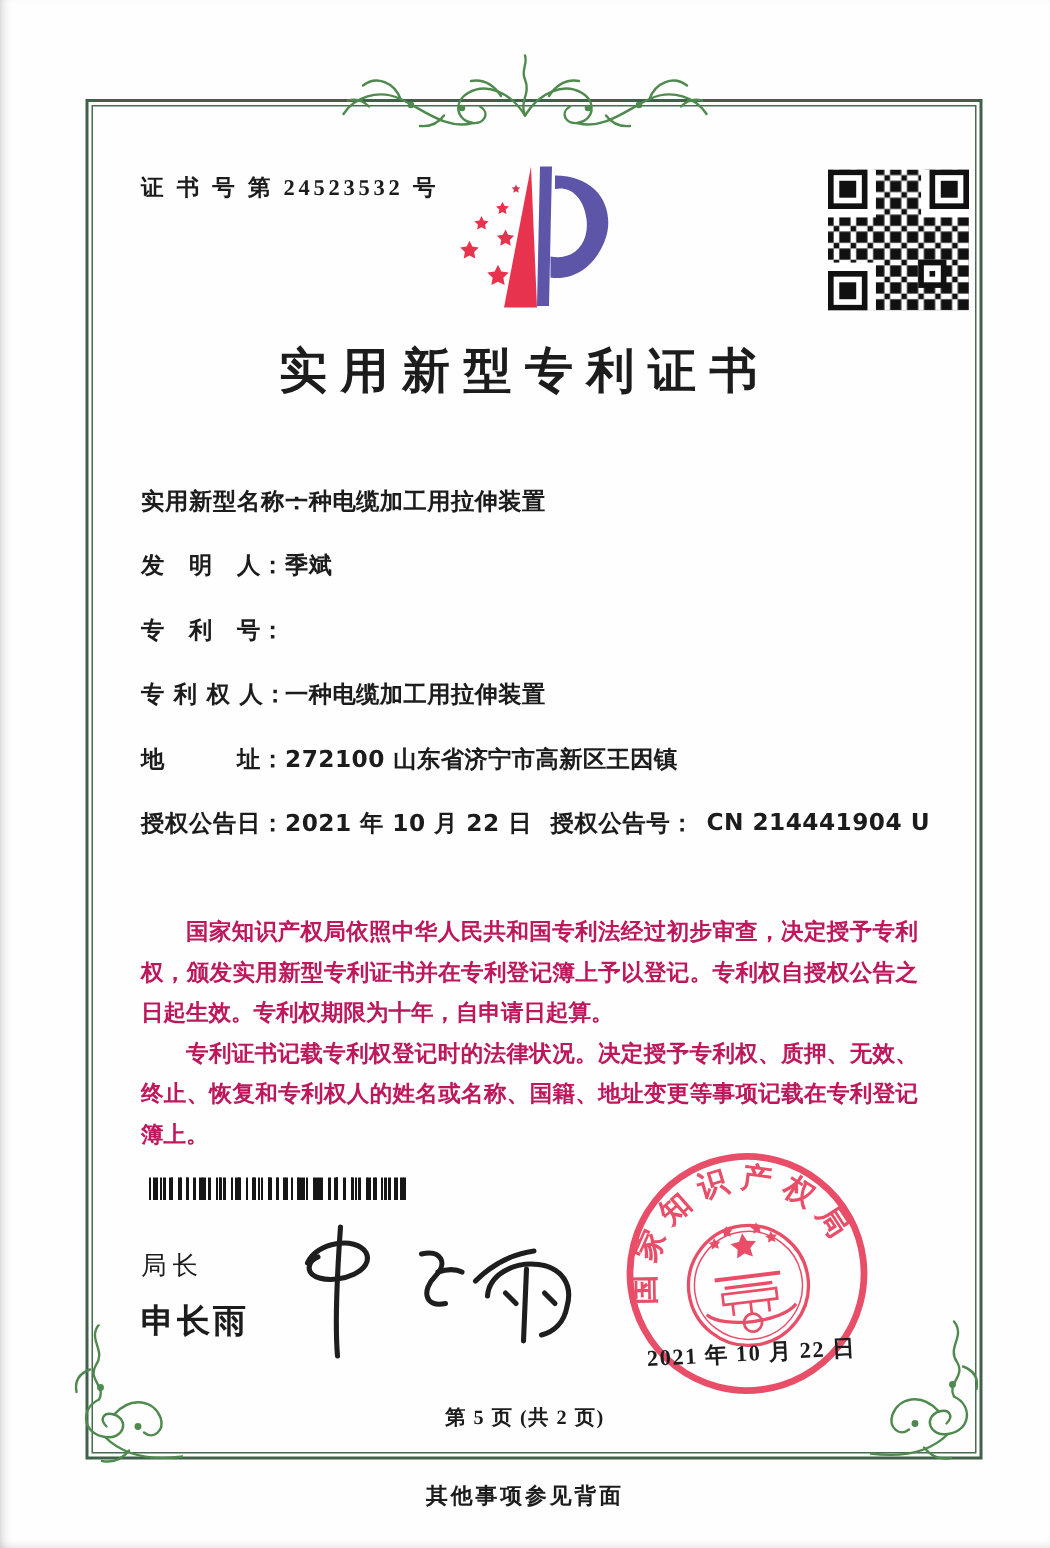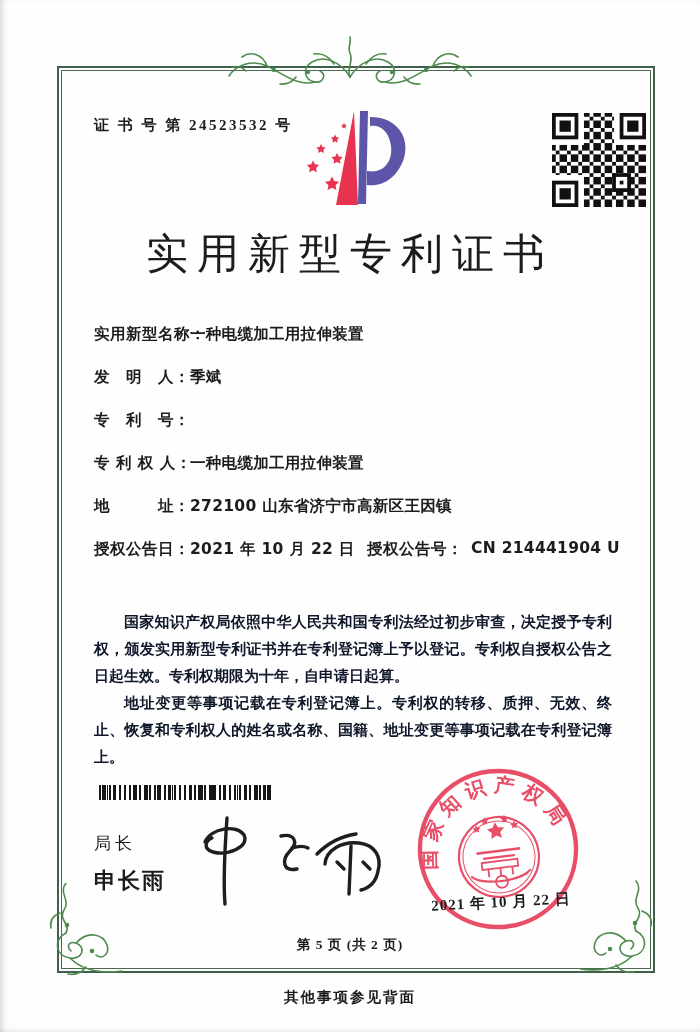--- a/index.html
+++ b/index.html
@@ -10,33 +10,33 @@
     box-shadow:inset 6px 0 8px -6px rgba(0,0,0,.25), inset 0 -5px 7px -5px rgba(0,0,0,.12);
   }
   .abs{position:absolute;}
   
   .frame{left:57px;top:66px;width:594px;height:903px;border:2px solid #40604a;}
   .frame-inner{position:absolute;inset:2px;border:1px solid #4a6b52;}
   
   .cert-no{left:94px;top:116px;font-size:15px;font-weight:600;letter-spacing:2.5px;white-space:nowrap;}
   .logo{left:287px;top:109px;width:128px;height:108px;}
   .qr{left:552px;top:113px;width:94px;height:94px;}
-  .title{left:0;right:0;top:226px;text-align:center;font-size:42px;font-weight:400;
+  .title{left:0;right:0;top:226px;text-align:center;font-size:32px;font-weight:700;
          letter-spacing:9px;font-family:"Liberation Serif","DejaVu Serif",serif;white-space:nowrap;}
   
   .fields{left:94px;top:324px;width:524px;font-family:"DejaVu Sans","Liberation Sans",sans-serif;}
   .field-row{position:relative;display:flex;height:20px;margin-bottom:23px;
              font-size:15.5px;font-weight:700;white-space:nowrap;}
   .f-label{width:96px;flex:none;letter-spacing:.5px;}
   .f-value{letter-spacing:.3px;}
   .pair2{position:absolute;left:273px;top:0;display:flex;}
   .pair2 .f-label{width:auto;margin-right:8px;}
   
   .paras{left:94px;top:609px;width:518px;font-size:15px;line-height:27px;
-         font-weight:600;text-align:justify;color:#0f172a;}
+         font-weight:600;text-align:justify;color:#be185d;}
   .paras p{margin:0;text-indent:2em;}
   
   .barcode{left:99px;top:785px;width:172px;height:15px;background-color:#fff;
     background-image:
       repeating-linear-gradient(90deg,#161616 0 1.6px,transparent 1.6px 5px),
       repeating-linear-gradient(90deg,transparent 0 3px,#161616 3px 5.2px,transparent 5.2px 11px),
       repeating-linear-gradient(90deg,transparent 0 8px,#161616 8px 9.2px,transparent 9.2px 13px);}
   
   .dir-title{left:94px;top:832px;font-size:17px;font-weight:400;
              font-family:"DejaVu Sans","Liberation Sans",sans-serif;letter-spacing:4px;}
@@ -181,21 +181,21 @@
       <span class="f-value">2021 年 10 月 22 日</span>
       <span class="pair2">
         <span class="f-label">授权公告号：</span>
         <span class="f-value">CN 214441904 U</span>
       </span>
     </div>
   </div>
 
   <div class="abs paras">
     <p>国家知识产权局依照中华人民共和国专利法经过初步审查，决定授予专利权，颁发实用新型专利证书并在专利登记簿上予以登记。专利权自授权公告之日起生效。专利权期限为十年，自申请日起算。</p>
-    <p>地址变更等事项记载在专利登记簿上。专利权的转移、质押、无效、终止、恢复和专利权人的姓名或名称、国籍、地址变更等事项记载在专利登记簿上。</p>
+    <p>专利证书记载专利权登记时的法律状况。决定授予专利权、质押、无效、终止、恢复和专利权人的姓名或名称、国籍、地址变更等事项记载在专利登记簿上。</p>
   </div>
 
   <div class="abs barcode"></div>
 
   <div class="abs dir-title">局长</div>
   <div class="abs dir-name">申长雨</div>
 
   <svg class="abs sig" viewBox="0 0 235 102">
     <g stroke="#1e1e1e" stroke-width="3.4" fill="none" stroke-linecap="round" stroke-linejoin="round">
       <path d="M62,12 C60,40 58,74 60,98"></path>

